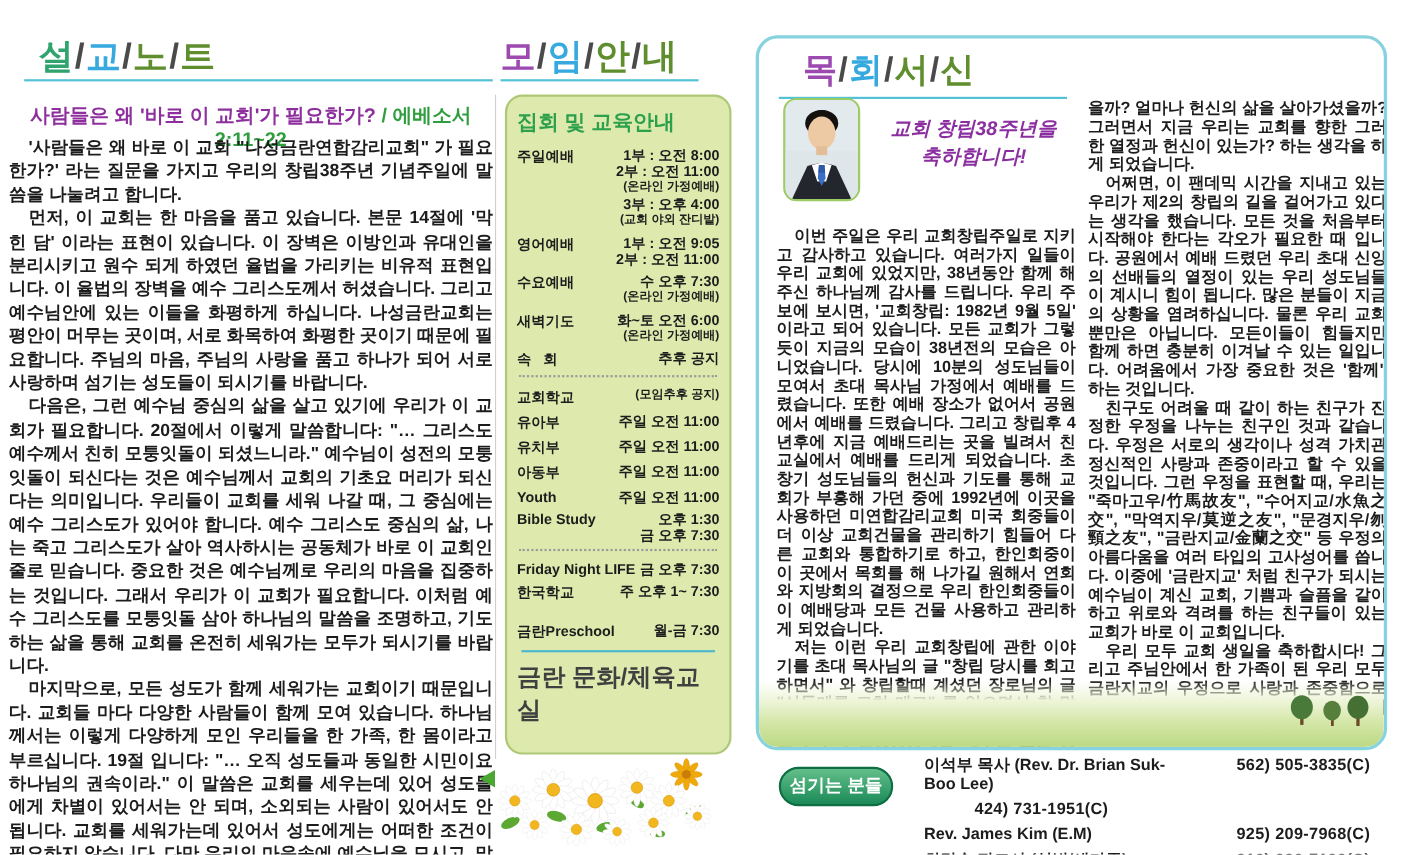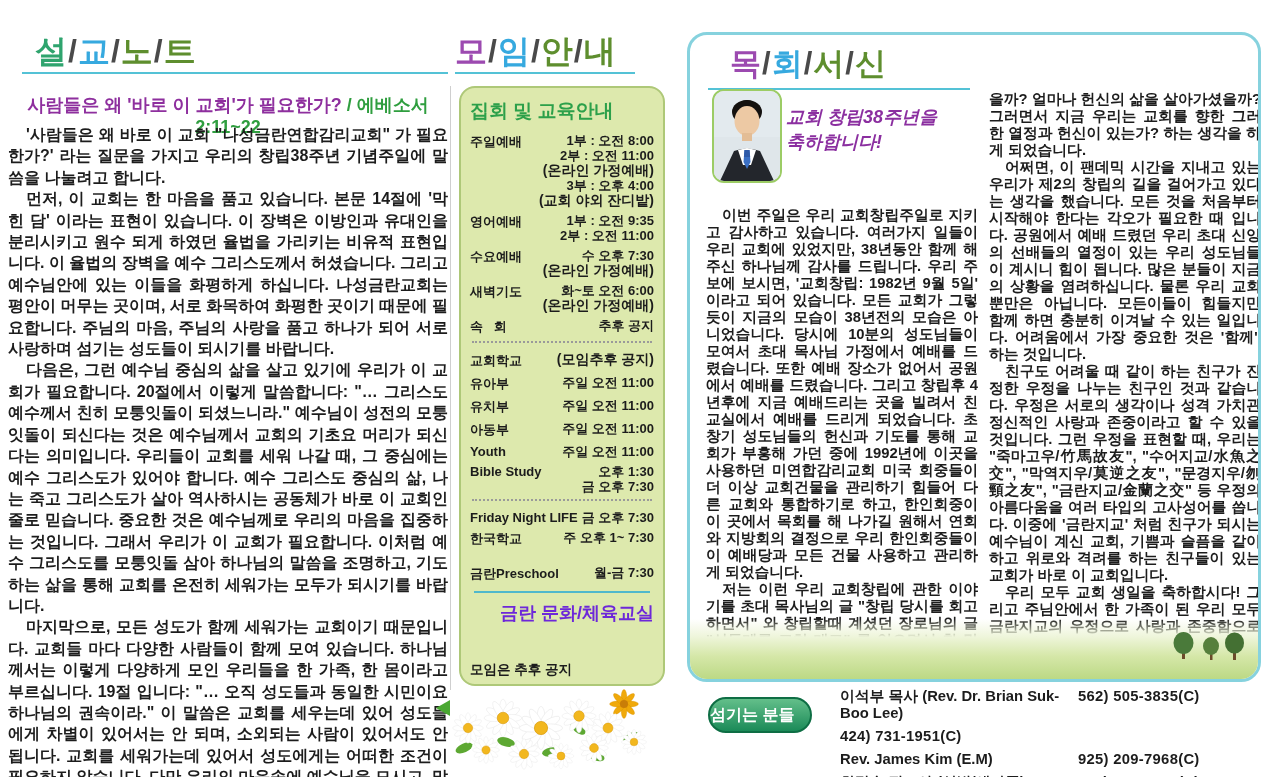--- a/index.html
+++ b/index.html
@@ -22,52 +22,52 @@
   .v-divider{position:absolute;left:450px;top:86px;width:1px;height:604px;background:#cfcfcf;}
   
   .meeting-box{position:absolute;left:459px;top:86px;width:206px;height:600px;box-sizing:border-box;
                background:#dde9ad;border:2px solid #aec878;border-radius:16px;
                padding:10px 9px 6px 9px;overflow:hidden;}
   .box-title{color:#2ca04a;font-size:19px;font-weight:800;margin-bottom:9px;}
   .sch-row{display:flex;margin-bottom:5px;font-size:13px;font-weight:700;}
   .sch-label{white-space:pre;min-width:62px;}
   .sch-lines{flex:1;text-align:right;}
   .sch-line{line-height:15px;}
-  .sch-line.paren{font-size:14px;text-align:right;}
+  .sch-line.paren{font-size:11px;text-align:right;}
   .dotted-sep{border-top:2px dotted #9a9a9a;margin:4px 2px 9px 2px;}
   .teal-sep{height:2px;background:#4fb8cc;margin:8px 4px 8px 4px;}
   .row-gap{height:12px;}
-  .culture-title{text-align:right;color:#6d28d9;font-size:18px;font-weight:800;margin:2px 0 4px 0;}
+  .culture-title{text-align:left;color:#404040;font-size:22px;font-weight:800;margin:2px 0 4px 0;}
   .culture-sub{text-align:left;font-size:13.5px;font-weight:700;margin-bottom:9px;margin-top:36px;}
   .flowers{position:absolute;left:446px;top:676px;}
   
   .panel{position:absolute;left:687px;top:32px;width:574px;height:650px;box-sizing:border-box;
          background:#fff;border:3px solid #86d2de;border-radius:20px;overflow:hidden;}
   .panel .deco-header{left:40px;top:8px;width:200px;text-align:left;font-size:31px;}
   .panel .teal-rule{left:18px;top:53px;width:262px;}
   .pastor-photo{position:absolute;left:22px;top:54px;width:66px;height:90px;
                 border:2px solid #9ccc65;border-radius:12px;overflow:hidden;background:#e3eaee;}
-  .congrats{position:absolute;left:96px;top:70px;width:198px;
+  .congrats{position:absolute;left:96px;top:70px;width:198px;text-align:center;
             color:#8b2fa0;font-size:18px;line-height:25px;font-weight:800;font-style:italic;}
   .letter-col{position:absolute;width:272px;text-align:justify;font-size:14.8px;line-height:17px;font-weight:700;}
   .letter-col p{margin:0;}
   .letter-col p.ind{text-indent:16px;}
   #letter-col-a{left:16px;top:172px;}
   #letter-col-b{left:299px;top:56px;}
   .meadow{position:absolute;left:0;right:0;bottom:0;height:60px;
           background:linear-gradient(180deg,rgba(255,255,255,0) 0%,#eef5da 30%,#d5e7a8 62%,#bcd985 100%);}
   .meadow-trees{position:absolute;right:8px;bottom:18px;}
   
   .servants-pill{position:absolute;left:708px;top:697px;width:100px;height:32px;line-height:32px;
-                 text-align:left;color:#fff;font-size:16px;font-weight:700;border-radius:18px;
+                 text-align:center;color:#fff;font-size:16px;font-weight:700;border-radius:18px;
                  background:linear-gradient(180deg,#63bf8a,#1b8a58);border:2px solid #0e6e44;}
   .contacts{position:absolute;left:840px;top:688px;width:420px;}
   .contact-row{display:flex;margin-bottom:6px;font-size:14.8px;line-height:17px;}
   .contact-name{width:238px;font-weight:800;}
-  .contact-phone{flex:1;font-weight:600;letter-spacing:.3px;}
+  .contact-phone{flex:1;font-weight:600;letter-spacing:.3px;margin-left:46px;}
 </style>
 </head>
 <body>
 
 <div class="page">
 
   <h1 class="deco-header" style="left:35px;top:30px;width:420px;"><span style="color: rgb(47, 164, 110);">설</span><span style="color: rgb(74, 74, 74);">/</span><span style="color: rgb(54, 169, 223);">교</span><span style="color: rgb(74, 74, 74);">/</span><span style="color: rgb(94, 142, 46);">노</span><span style="color: rgb(74, 74, 74);">/</span><span style="color: rgb(94, 142, 46);">트</span></h1>
   <div class="teal-rule" style="left:22px;top:72px;width:426px;"></div>
 
   <div class="sermon-title">
@@ -96,21 +96,21 @@
             <div class="sch-line">1부 : 오전 8:00</div>
             <div class="sch-line">2부 : 오전 11:00</div>
             <div class="sch-line paren">(온라인 가정예배)</div>
             <div class="sch-line">3부 : 오후 4:00</div>
             <div class="sch-line paren">(교회 야외 잔디밭)</div>
           </div>
         </div>
         <div class="sch-row">
           <span class="sch-label">영어예배</span>
           <div class="sch-lines">
-            <div class="sch-line">1부 : 오전 9:35</div>
+            <div class="sch-line">1부 : 오전 9:05</div>
             <div class="sch-line">2부 : 오전 11:00</div>
           </div>
         </div>
         <div class="sch-row">
           <span class="sch-label">수요예배</span>
           <div class="sch-lines">
             <div class="sch-line">수  오후 7:30</div>
             <div class="sch-line paren">(온라인 가정예배)</div>
           </div>
         </div>

